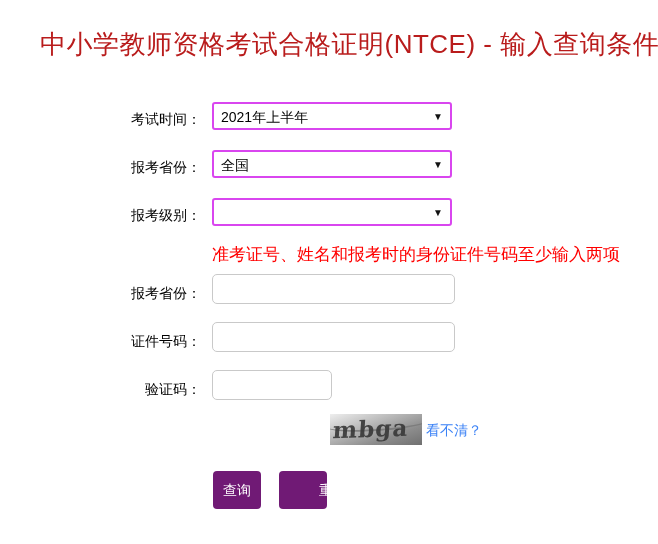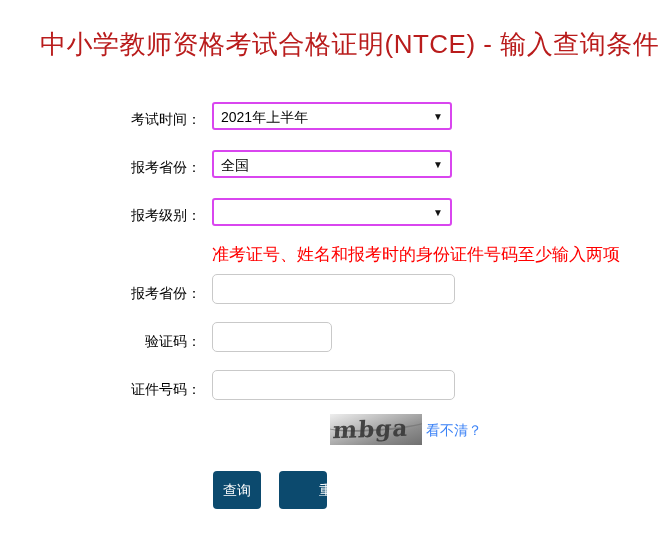--- a/index.html
+++ b/index.html
@@ -163,21 +163,21 @@
     top: 471px;
     width: 658px;
     height: 40px;
   }
   .btn {
     position: absolute;
     top: 0;
     width: 48px;
     height: 38px;
     box-sizing: border-box;
-    background: #0c4a6e;
+    background: #701a75;
     border: none;
     border-radius: 4px;
     color: #ffffff;
     font-size: 14px;
     font-family: "Liberation Sans", "DejaVu Sans", sans-serif;
     cursor: pointer;
     padding: 0;
     line-height: 38px;
     text-align: center;
   }
@@ -218,27 +218,27 @@
     <span class="notice-text">准考证号、姓名和报考时的身份证件号码至少输入两项</span>
   </div>
 
   <div class="form-row">
     <span class="field-label">报考省份：</span>
     <input class="text-input" type="text" value="" style="">
   </div>
 
 
   <div class="form-row">
+    <span class="field-label">证件号码：</span>
+    <input class="text-input" type="text" value="" style="">
+  </div>
+
+  <div class="form-row">
     <span class="field-label">验证码：</span>
     <input class="text-input small" type="text" value="" style="">
-  </div>
-
-  <div class="form-row">
-    <span class="field-label">证件号码：</span>
-    <input class="text-input" type="text" value="" style="">
   </div>
 
 </div>
 
 <div class="captcha-image">
   <div class="cap-line"></div>
   <div class="cap-text">mbga</div>
 </div>
 
 <a class="refresh-link">看不清？</a>

